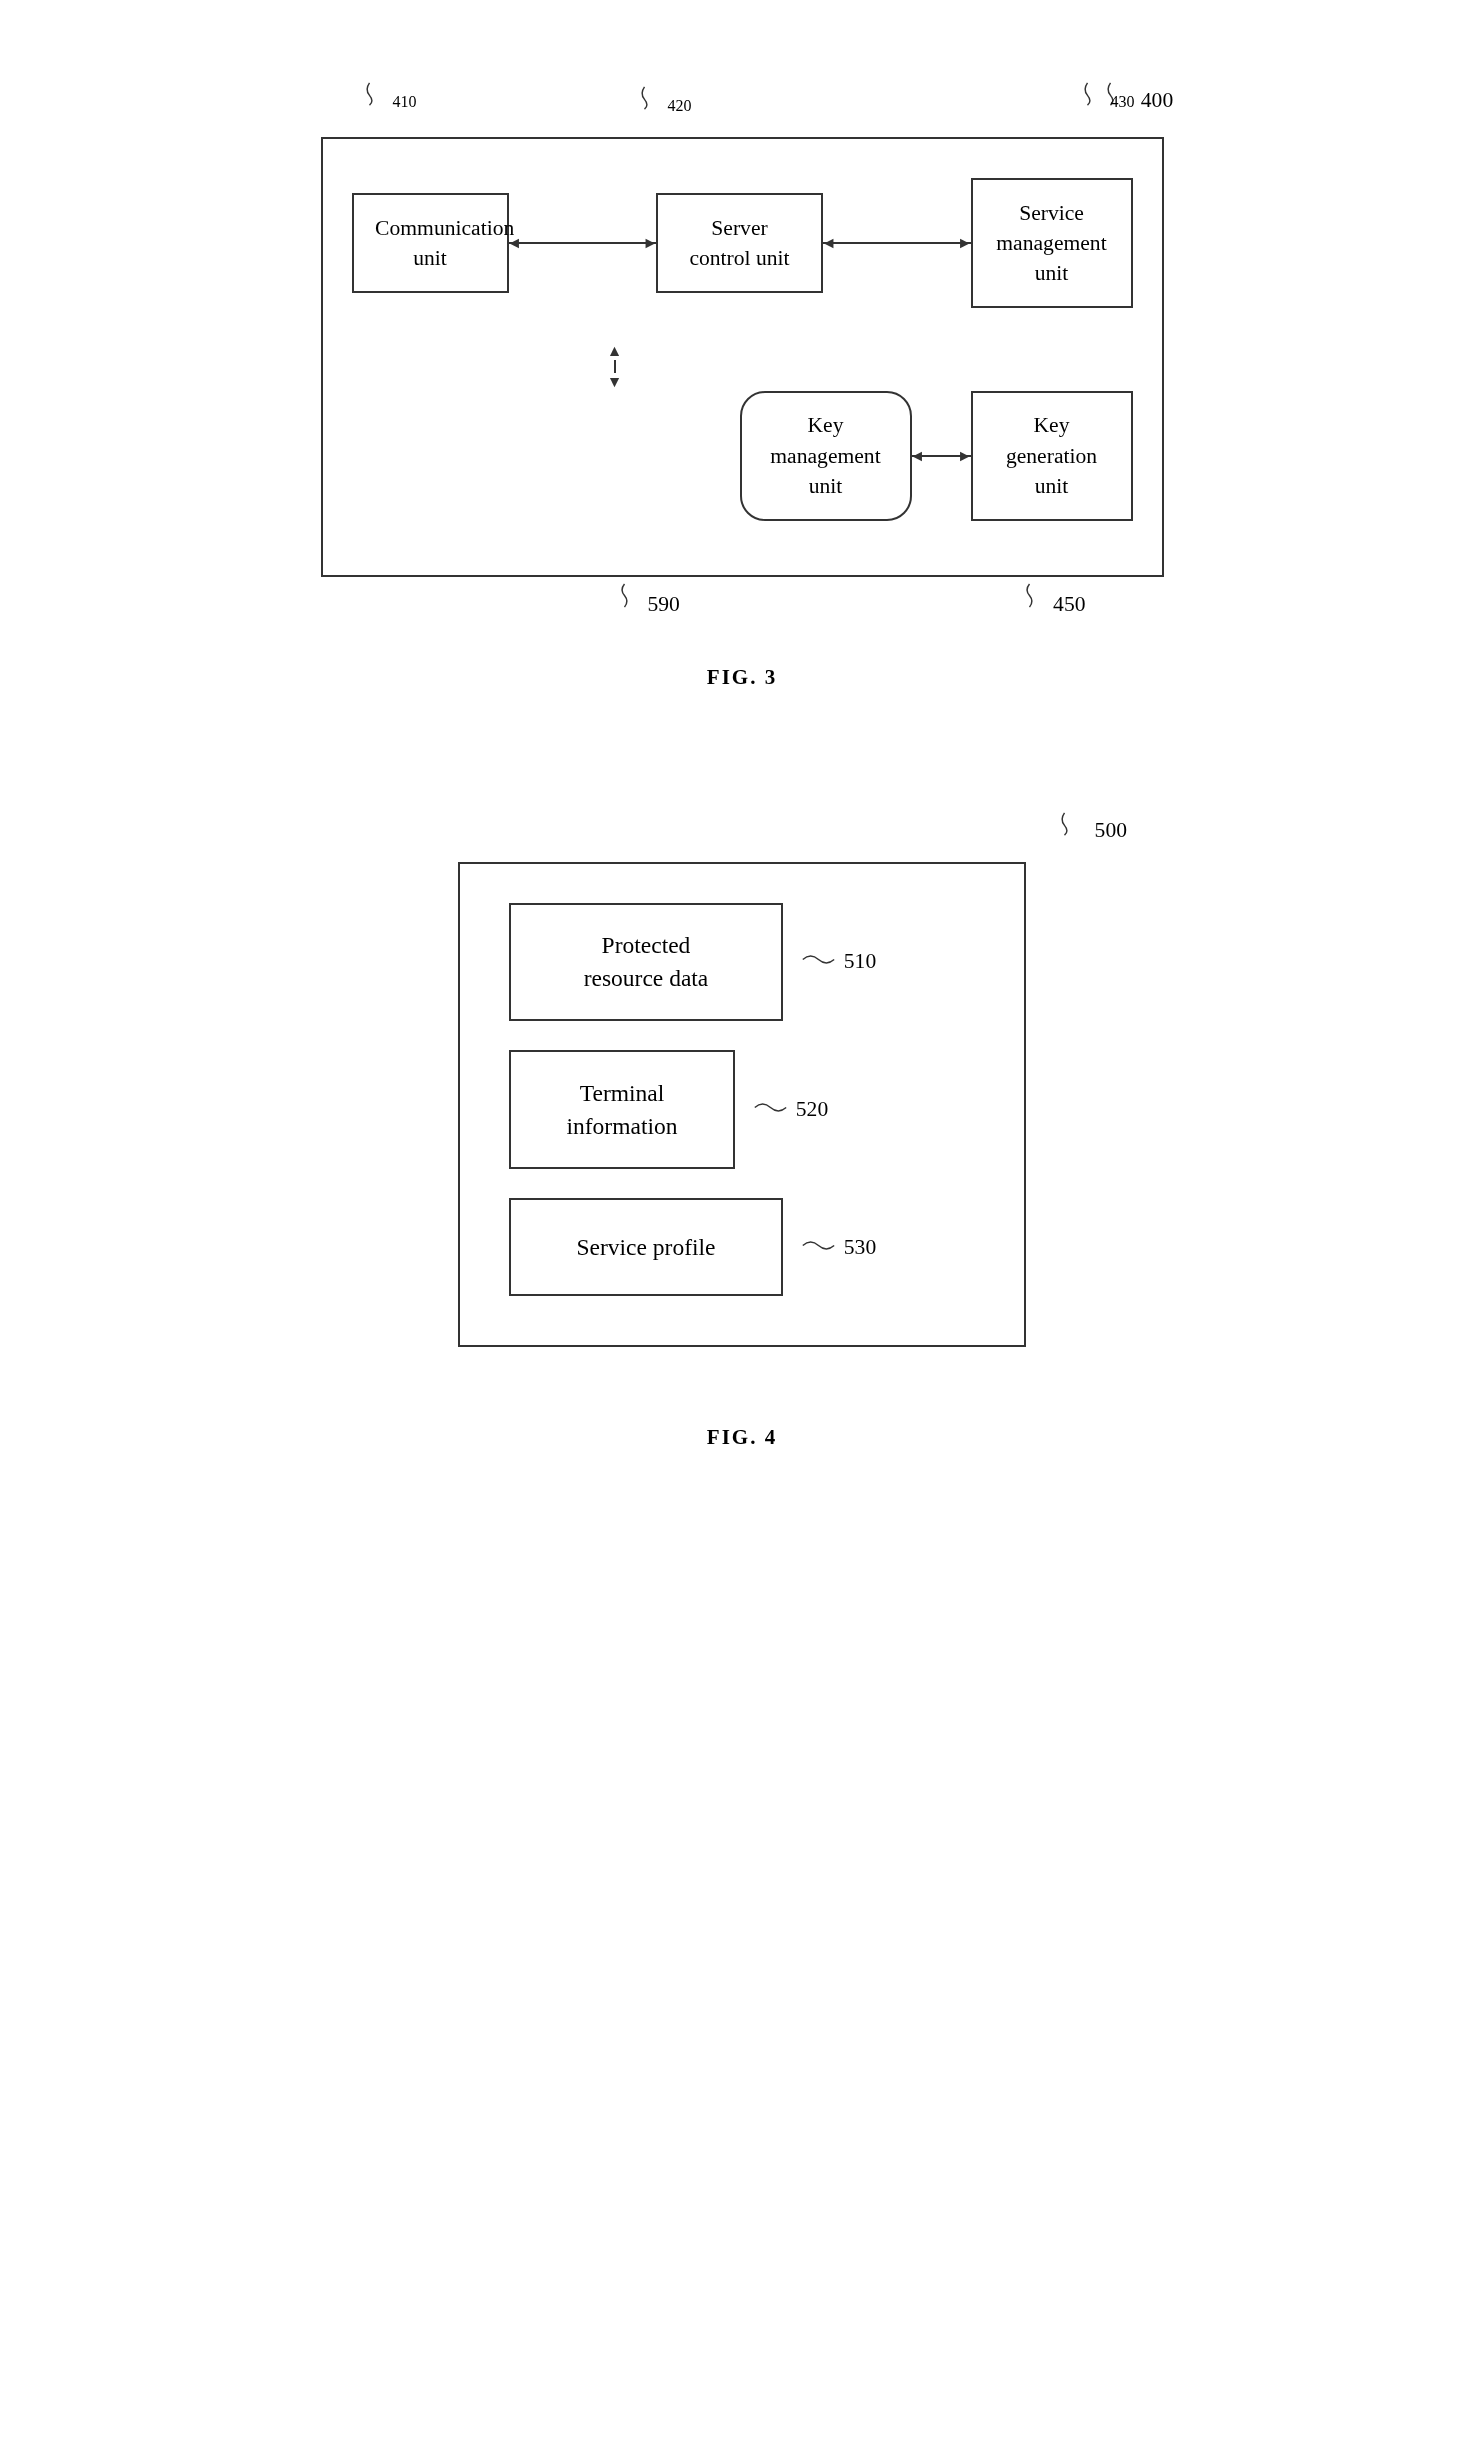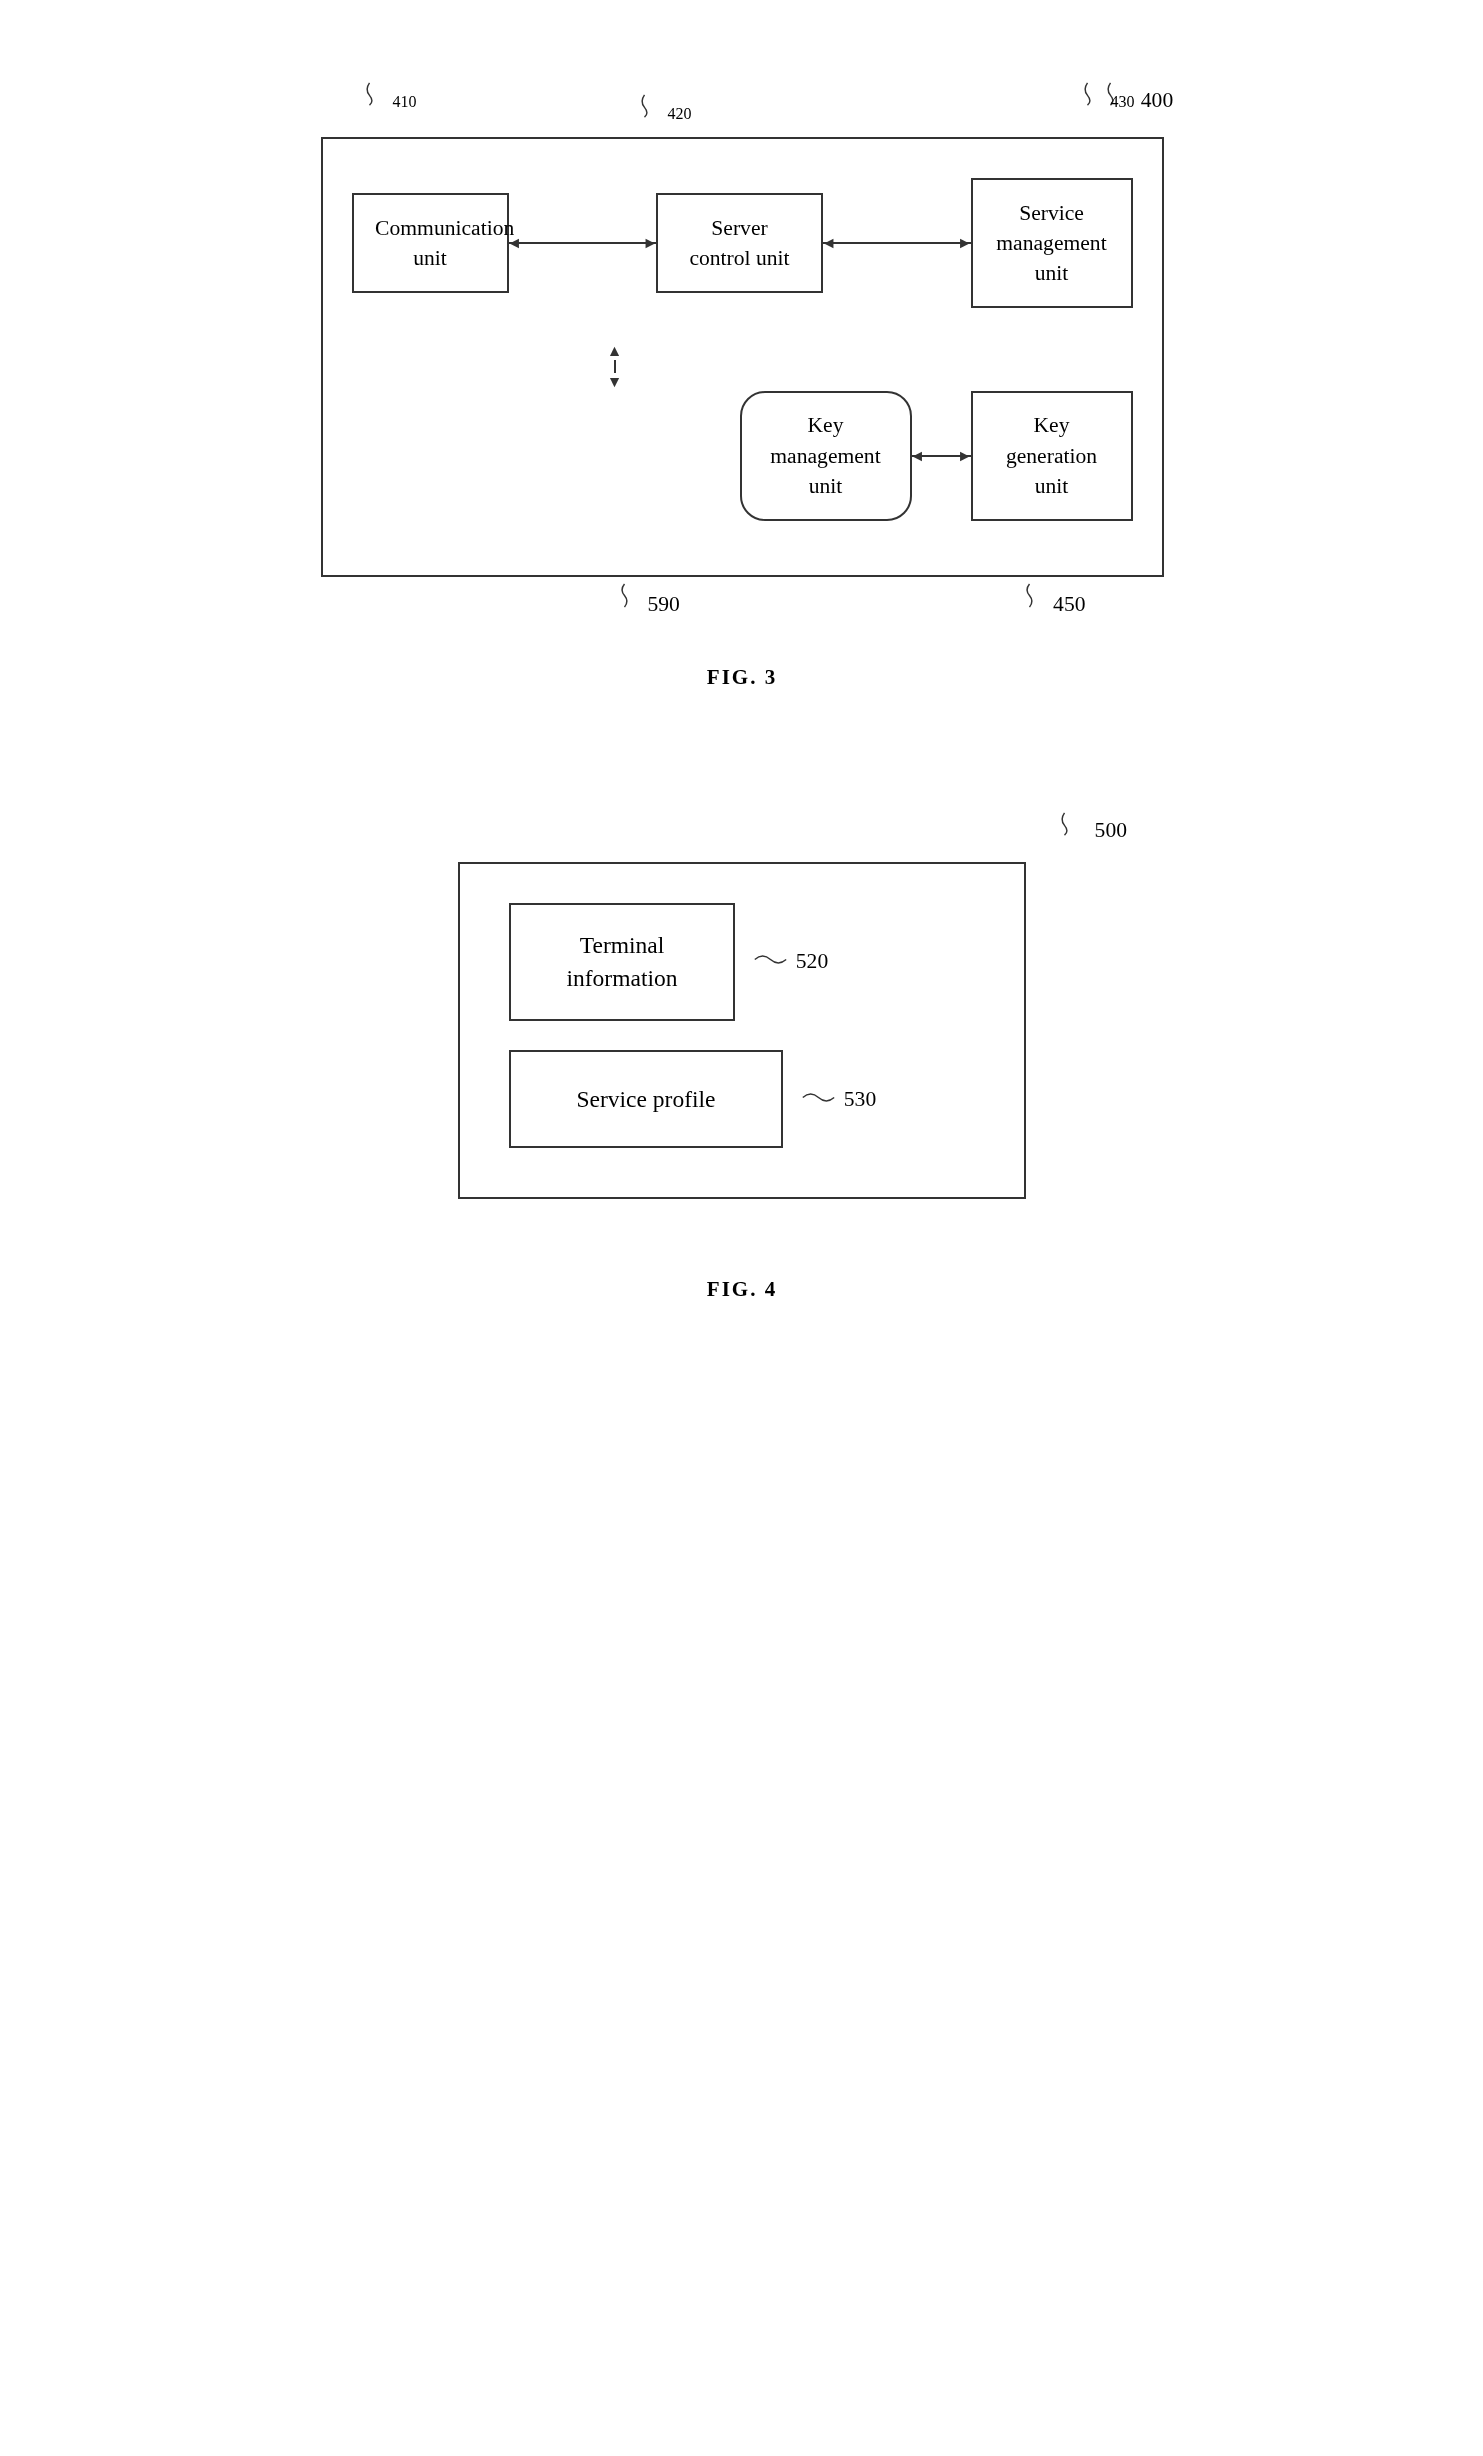--- a/index.html
+++ b/index.html
@@ -55,21 +55,21 @@
 
     <div style="display:flex; position:relative; width:843px; margin:0 auto; margin-bottom:0px; padding-top:0px;">
 
       <div style="position:absolute; left:29px; top:0; text-align:center;">
         <svg width="39" height="29" viewBox="0 0 40 30">
           <path d="M20,5 Q15,12 20,18 Q25,24 20,28" stroke="#333" stroke-width="1.5" fill="none"></path>
         </svg>
         <span>410</span>
       </div>
 
-      <div style="position:absolute; left:304px; top:12px; text-align:center;">
+      <div style="position:absolute; left:304px; top:4px; text-align:center;">
         <svg width="39" height="29" viewBox="0 0 40 30">
           <path d="M20,5 Q15,12 20,18 Q25,24 20,28" stroke="#333" stroke-width="1.5" fill="none"></path>
         </svg>
         <span>420</span>
       </div>
 
       <div style="position:absolute; right:29px; top:0; text-align:center;">
         <svg width="39" height="29" viewBox="0 0 40 30">
           <path d="M20,5 Q15,12 20,18 Q25,24 20,28" stroke="#333" stroke-width="1.5" fill="none"></path>
         </svg>
@@ -181,45 +181,58 @@
       <svg width="49" height="29" viewBox="0 0 50 30">
         <path d="M25,5 Q20,12 25,18 Q30,24 25,28" stroke="#333" stroke-width="1.5" fill="none"></path>
       </svg>
       <span>500</span>
     </div>
 
     <div style="height:54px;"></div>
 
     <div style="border:2px solid #333; padding:39px 49px 49px 49px; position:relative; width:568px; margin:0 auto;">
 
-
       <div style="display:flex; align-items:center; margin-bottom:29px;">
-        <div style="border:2.9px solid #333; padding:24.5px 29px; text-align:center; font-size:23.5px; line-height:1.4; background:#fff; width:226px; min-height:98px; display:flex; align-items:center; justify-content:center;">
-          <span>Terminal<br>information</span>
+        <div style="border:2.9px solid #333; padding:24.5px 29px; text-align:center; font-size:23.5px; line-height:1.4; background:#fff; width:274px; min-height:98px; display:flex; align-items:center; justify-content:center;">
+          <span>Protected<br>resource data</span>
         </div>
         <div style="margin-left:9.8px;">
           <svg width="49" height="49" viewBox="0 0 50 50">
             <path d="M10,25 Q18,18 26,25 Q34,32 42,25" stroke="#333" stroke-width="1.5" fill="none"></path>
           </svg>
         </div>
         <div style="font-size:21.6px; margin-left:2px;">
-          <span>520</span>
-        </div>
-      </div>
-
-      <div style="display:flex; align-items:center;">
-        <div style="border:2.9px solid #333; padding:24.5px 29px; text-align:center; font-size:23.5px; line-height:1.4; background:#fff; width:274px; min-height:98px; display:flex; align-items:center; justify-content:center;">
-          <span>Service profile</span>
+          <span>510</span>
+        </div>
+      </div>
+
+      <div style="display:flex; align-items:center; margin-bottom:29px;">
+        <div style="border:2.9px solid #333; padding:24.5px 29px; text-align:center; font-size:23.5px; line-height:1.4; background:#fff; width:226px; min-height:98px; display:flex; align-items:center; justify-content:center;">
+          <span>Terminal<br>information</span>
         </div>
         <div style="margin-left:9.8px;">
           <svg width="49" height="49" viewBox="0 0 50 50">
             <path d="M10,25 Q18,18 26,25 Q34,32 42,25" stroke="#333" stroke-width="1.5" fill="none"></path>
           </svg>
         </div>
         <div style="font-size:21.6px; margin-left:2px;">
+          <span>520</span>
+        </div>
+      </div>
+
+      <div style="display:flex; align-items:center;">
+        <div style="border:2.9px solid #333; padding:24.5px 29px; text-align:center; font-size:23.5px; line-height:1.4; background:#fff; width:274px; min-height:98px; display:flex; align-items:center; justify-content:center;">
+          <span>Service profile</span>
+        </div>
+        <div style="margin-left:9.8px;">
+          <svg width="49" height="49" viewBox="0 0 50 50">
+            <path d="M10,25 Q18,18 26,25 Q34,32 42,25" stroke="#333" stroke-width="1.5" fill="none"></path>
+          </svg>
+        </div>
+        <div style="font-size:21.6px; margin-left:2px;">
           <span>530</span>
         </div>
       </div>
 
     </div>
 
     <div style="height:49px;"></div>
   </div>
 
   <div class="fig-caption">

